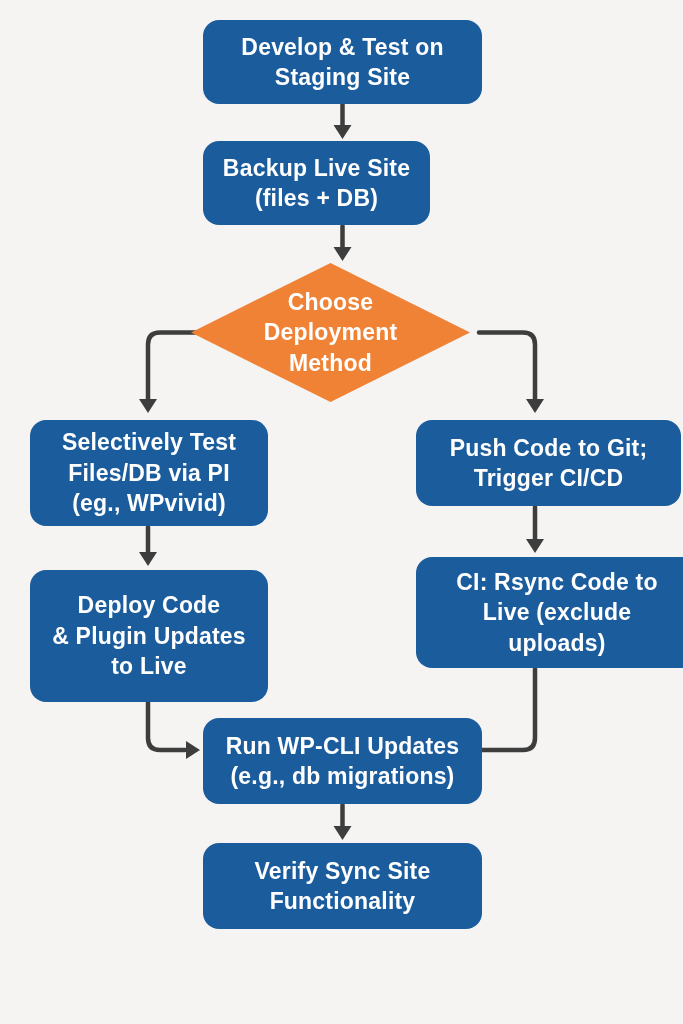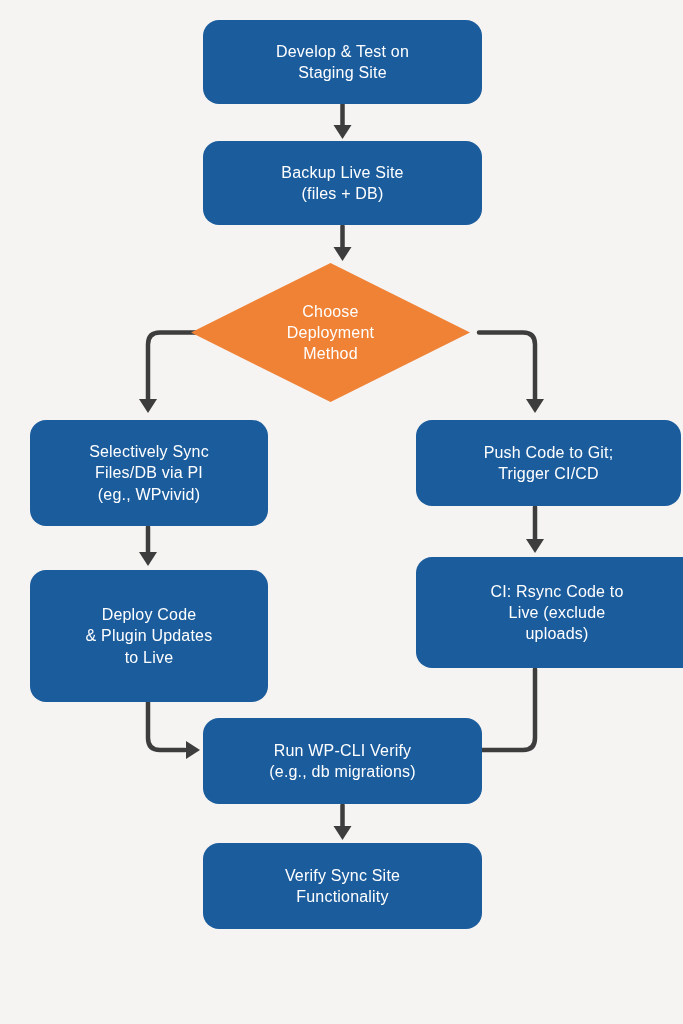--- a/index.html
+++ b/index.html
@@ -11,22 +11,22 @@
     font-family: "Liberation Sans", "DejaVu Sans", sans-serif;
     overflow: hidden;
   }
   .node {
     position: absolute;
     display: flex;
     align-items: center;
     justify-content: center;
     text-align: center;
     color: var(--label-text, #ffffff);
-    font-weight: 400;
-    font-size: 16px;
+    font-weight: 700;
+    font-size: 23px;
     line-height: 1.32;
     letter-spacing: 0.2px;
     white-space: pre-line;
     box-sizing: border-box;
     padding: 6px 8px;
   }
   .process {
     background: var(--process-fill, #1b5c9d);
     border-radius: 16px;
   }
@@ -81,41 +81,41 @@
 
     <path class="edge" d="M535,669 V738 Q535,750 523,750 H481"></path>
 
     <path class="edge" d="M342.5,805 V827"></path>
     <polygon class="arrowhead" points="333.5,826 351.5,826 342.5,840"></polygon>
   </svg>
 
   <div class="node process" style="left:203px; top:20px; width:279px; height:84px;">Develop &amp; Test on
 Staging Site</div>
 
-  <div class="node process" style="left:203px; top:141px; width:279px; height:84px;">Backup Live Site
+  <div class="node process" style="left:203px; top:141px; width:227px; height:84px;">Backup Live Site
 (files + DB)</div>
 
   <div class="node decision" style="left:191px; top:263px; width:279px; height:139px;">Choose
 Deployment
 Method</div>
 
-  <div class="node process" style="left:30px; top:420px; width:238px; height:106px;">Selectively Sync
+  <div class="node process" style="left:30px; top:420px; width:238px; height:106px;">Selectively Test
 Files/DB via PI
 (eg., WPvivid)</div>
 
   <div class="node process" style="left:416px; top:420px; width:265px; height:86px;">Push Code to Git;
 Trigger CI/CD</div>
 
   <div class="node process" style="left:30px; top:570px; width:238px; height:132px;">Deploy Code
 &amp; Plugin Updates
 to Live</div>
 
   <div class="node process" style="left:416px; top:557px; width:282px; height:111px;">CI: Rsync Code to
 Live (exclude
 uploads)</div>
 
-  <div class="node process" style="left:203px; top:718px; width:279px; height:86px;">Run WP-CLI Verify
+  <div class="node process" style="left:203px; top:718px; width:279px; height:86px;">Run WP-CLI Updates
 (e.g., db migrations)</div>
 
   <div class="node process" style="left:203px; top:843px; width:279px; height:86px;">Verify Sync Site
 Functionality</div>
 
 </div>
 
 </body></html>

